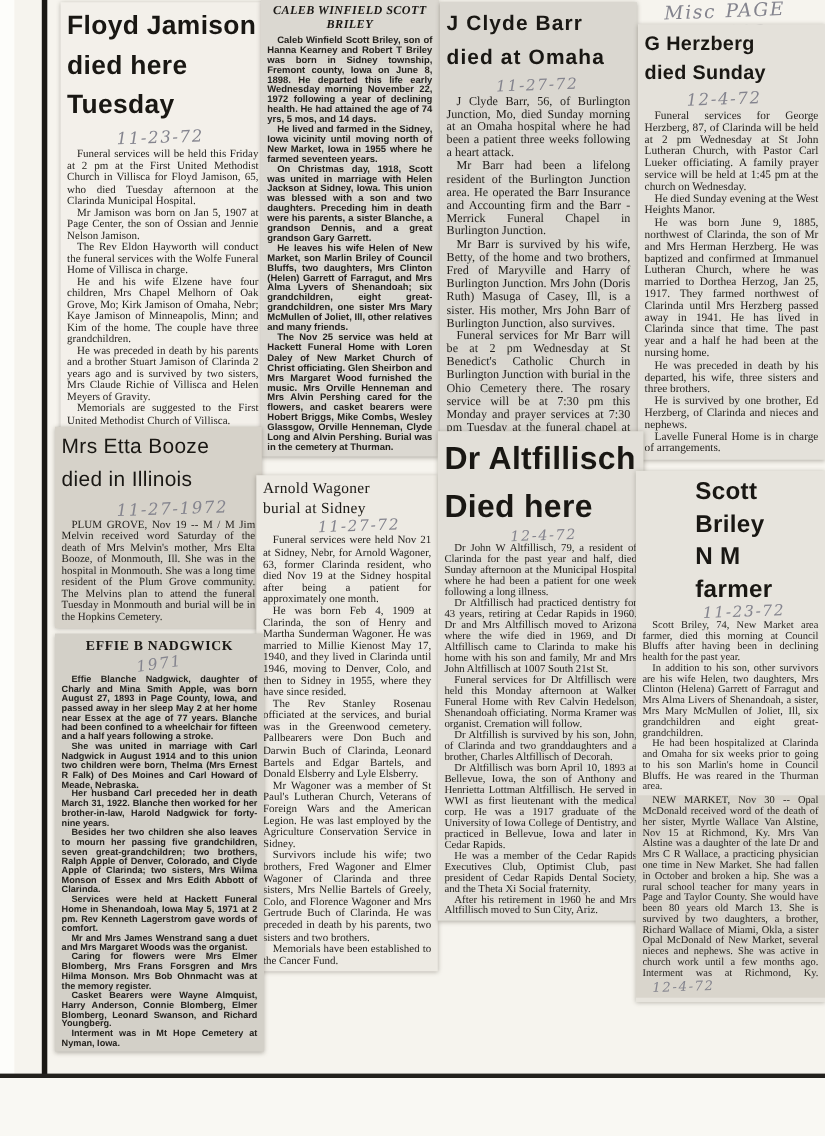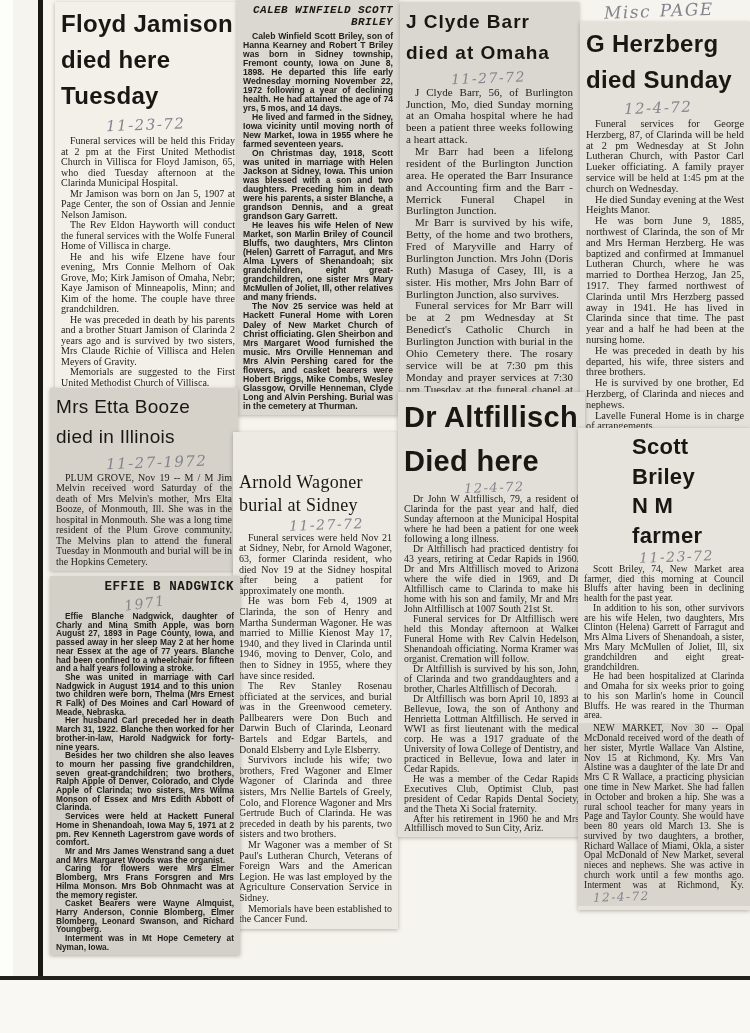--- a/index.html
+++ b/index.html
@@ -9,21 +9,21 @@
   .spine-line{position:absolute;left:38px;top:0;width:5px;height:1033px;background:#1a1814;}
   .bottom-line{position:absolute;left:0;top:976px;width:750px;height:4px;background:#23211d;}
   .below-line{position:absolute;left:0;top:980px;width:750px;height:53px;background:#f9f8f3;}
 
   .clip{position:absolute;box-sizing:border-box;padding:4px 6px;
         box-shadow:0 1px 4px rgba(80,74,62,.4);}
   .headline{margin:0;font-family:"Liberation Sans",sans-serif;font-weight:bold;
             color:#191713;letter-spacing:.3px;}
   .body p{margin:0;text-indent:9px;text-align:justify;}
   .body.sans p{font-family:"Liberation Sans",sans-serif;font-weight:bold;}
-  .center-head{margin:0;text-align:right;font-family:Liberation Mono, monospace;
+  .center-head{margin:0;text-align:center;font-family:Liberation Serif, serif;
                font-weight:bold;color:#1b1916;}
   .hand{font-family:"DejaVu Serif",serif;font-style:italic;color:#84848e;
         letter-spacing:1.5px;transform:rotate(-2deg);}
 </style>
 </head>
 <body>
 
 <div class="page">
   <div class="white-edge"></div>
   <div class="spine-line"></div>
@@ -36,21 +36,21 @@
   <article class="clip" style="left:55px;top:2px;width:186px;background:#f3f0ea;">
     <h2 class="headline" style="font-size:24px;line-height:1.5;">
       <span>Floyd Jamison</span><br>
       <span>died here Tuesday</span>
     </h2>
     <div class="hand" style="font-size:15px;margin:1px 0 3px 45px;">11-23-72</div>
     <div class="body" style="font-size:10px;line-height:1.05;">
         <p>Funeral services will be held this Friday at 2 pm at the First United Methodist Church in Villisca for Floyd Jamison, 65, who died Tuesday afternoon at the Clarinda Municipal Hospital.</p>
         <p>Mr Jamison was born on Jan 5, 1907 at Page Center, the son of Ossian and Jennie Nelson Jamison.</p>
         <p>The Rev Eldon Hayworth will conduct the funeral services with the Wolfe Funeral Home of Villisca in charge.</p>
-        <p>He and his wife Elzene have four evening, Mrs Connie Melhorn of Oak Grove, Mo; Kirk Jamison of Omaha, Nebr; Kaye Jamison of Minneapolis, Minn; and Kim of the home. The couple have three grandchildren.</p>
+        <p>He and his wife Elzene have four children, Mrs Chapel Melhorn of Oak Grove, Mo; Kirk Jamison of Omaha, Nebr; Kaye Jamison of Minneapolis, Minn; and Kim of the home. The couple have three grandchildren.</p>
         <p>He was preceded in death by his parents and a brother Stuart Jamison of Clarinda 2 years ago and is survived by two sisters, Mrs Claude Richie of Villisca and Helen Meyers of Gravity.</p>
         <p>Memorials are suggested to the First United Methodist Church of Villisca.</p>
       </div>
   </article>
 
   <article class="clip" style="left:237px;top:0;width:162px;background:#dbd8d1;">
     <h3 class="center-head" style="font-size:11px;font-style:italic;letter-spacing:.4px;margin-bottom:4px;">CALEB WINFIELD SCOTT BRILEY</h3>
     <div class="body sans" style="font-size:8.6px;line-height:1.05;">
         <p>Caleb Winfield Scott Briley, son of Hanna Kearney and Robert T Briley was born in Sidney township, Fremont county, Iowa on June 8, 1898. He departed this life early Wednesday morning November 22, 1972 following a year of declining health. He had attained the age of 74 yrs, 5 mos, and 14 days.</p>
         <p>He lived and farmed in the Sidney, Iowa vicinity until moving north of New Market, Iowa in 1955 where he farmed seventeen years.</p>
@@ -68,21 +68,21 @@
     <div class="hand" style="font-size:14px;margin:0 0 2px 45px;">11-27-72</div>
     <div class="body" style="font-size:11px;line-height:1.08;">
         <p>J Clyde Barr, 56, of Burlington Junction, Mo, died Sunday morning at an Omaha hospital where he had been a patient three weeks following a heart attack.</p>
         <p>Mr Barr had been a lifelong resident of the Burlington Junction area. He operated the Barr Insurance and Accounting firm and the Barr - Merrick Funeral Chapel in Burlington Junction.</p>
         <p>Mr Barr is survived by his wife, Betty, of the home and two brothers, Fred of Maryville and Harry of Burlington Junction. Mrs John (Doris Ruth) Masuga of Casey, Ill, is a sister. His mother, Mrs John Barr of Burlington Junction, also survives.</p>
         <p>Funeral services for Mr Barr will be at 2 pm Wednesday at St Benedict's Catholic Church in Burlington Junction with burial in the Ohio Cemetery there. The rosary service will be at 7:30 pm this Monday and prayer services at 7:30 pm Tuesday at the funeral chapel at Burlington Junction.</p>
       </div>
   </article>
 
   <article class="clip" style="left:580px;top:22px;width:170px;background:#e4e1da;">
-    <h2 class="headline" style="font-size:24px;line-height:1.5;">
+    <h2 class="headline" style="font-size:18px;line-height:1.5;">
       <span>G Herzberg</span><br>
       <span>died Sunday</span>
     </h2>
     <div class="hand" style="font-size:15px;margin:0 0 3px 38px;">12-4-72</div>
     <div class="body" style="font-size:10.3px;line-height:1.05;">
         <p>Funeral services for George Herzberg, 87, of Clarinda will be held at 2 pm Wednesday at St John Lutheran Church, with Pastor Carl Lueker officiating. A family prayer service will be held at 1:45 pm at the church on Wednesday.</p>
         <p>He died Sunday evening at the West Heights Manor.</p>
         <p>He was born June 9, 1885, northwest of Clarinda, the son of Mr and Mrs Herman Herzberg. He was baptized and confirmed at Immanuel Lutheran Church, where he was married to Dorthea Herzog, Jan 25, 1917. They farmed northwest of Clarinda until Mrs Herzberg passed away in 1941. He has lived in Clarinda since that time. The past year and a half he had been at the nursing home.</p>
         <p>He was preceded in death by his departed, his wife, three sisters and three brothers.</p>
         <p>He is survived by one brother, Ed Herzberg, of Clarinda and nieces and nephews.</p>
@@ -95,31 +95,31 @@
       <span>Mrs Etta Booze</span><br>
       <span>died in Illinois</span>
     </h2>
     <div class="hand" style="font-size:15px;margin:0 0 2px 50px;">11-27-1972</div>
     <div class="body" style="font-size:10px;line-height:1.05;">
         <p>PLUM GROVE, Nov 19 -- M / M Jim Melvin received word Saturday of the death of Mrs Melvin's mother, Mrs Elta Booze, of Monmouth, Ill. She was in the hospital in Monmouth. She was a long time resident of the Plum Grove community. The Melvins plan to attend the funeral Tuesday in Monmouth and burial will be in the Hopkins Cemetery.</p>
       </div>
   </article>
 
   <article class="clip" style="left:233px;top:432px;width:165px;background:#edeae3;">
-    <h2 class="headline" style="font-family:'Liberation Serif',serif;font-weight:normal;font-size:18px;line-height:1.3;margin-top:35px;">
+    <h2 class="headline" style="font-family:'Liberation Serif',serif;font-weight:normal;font-size:14px;line-height:1.3;">
       <span>Arnold Wagoner</span><br>
       <span>burial at Sidney</span>
     </h2>
     <div class="hand" style="font-size:14px;margin:-2px 0 1px 50px;">11-27-72</div>
     <div class="body" style="font-size:10px;line-height:1.06;">
         <p>Funeral services were held Nov 21 at Sidney, Nebr, for Arnold Wagoner, 63, former Clarinda resident, who died Nov 19 at the Sidney hospital after being a patient for approximately one month.</p>
         <p>He was born Feb 4, 1909 at Clarinda, the son of Henry and Martha Sunderman Wagoner. He was married to Millie Kienost May 17, 1940, and they lived in Clarinda until 1946, moving to Denver, Colo, and then to Sidney in 1955, where they have since resided.</p>
         <p>The Rev Stanley Rosenau officiated at the services, and burial was in the Greenwood cemetery. Pallbearers were Don Buch and Darwin Buch of Clarinda, Leonard Bartels and Edgar Bartels, and Donald Elsberry and Lyle Elsberry.</p>
+        <p>Mr Wagoner was a member of St Paul's Lutheran Church, Veterans of Foreign Wars and the American Legion. He was last employed by the Agriculture Conservation Service in Sidney.</p>
         <p>Survivors include his wife; two brothers, Fred Wagoner and Elmer Wagoner of Clarinda and three sisters, Mrs Nellie Bartels of Greely, Colo, and Florence Wagoner and Mrs Gertrude Buch of Clarinda. He was preceded in death by his parents, two sisters and two brothers.</p>
-        <p>Mr Wagoner was a member of St Paul's Lutheran Church, Veterans of Foreign Wars and the American Legion. He was last employed by the Agriculture Conservation Service in Sidney.</p>
         <p>Memorials have been established to the Cancer Fund.</p>
       </div>
   </article>
 
   <article class="clip" style="left:398px;top:392px;width:187px;background:#e2dfd8;">
     <h2 class="headline" style="font-size:29px;line-height:1.5;">
       <span>Dr Altfillisch</span><br>
       <span>Died here</span>
     </h2>
     <div class="hand" style="font-size:13px;margin:-4px 0 0 60px;">12-4-72</div>

